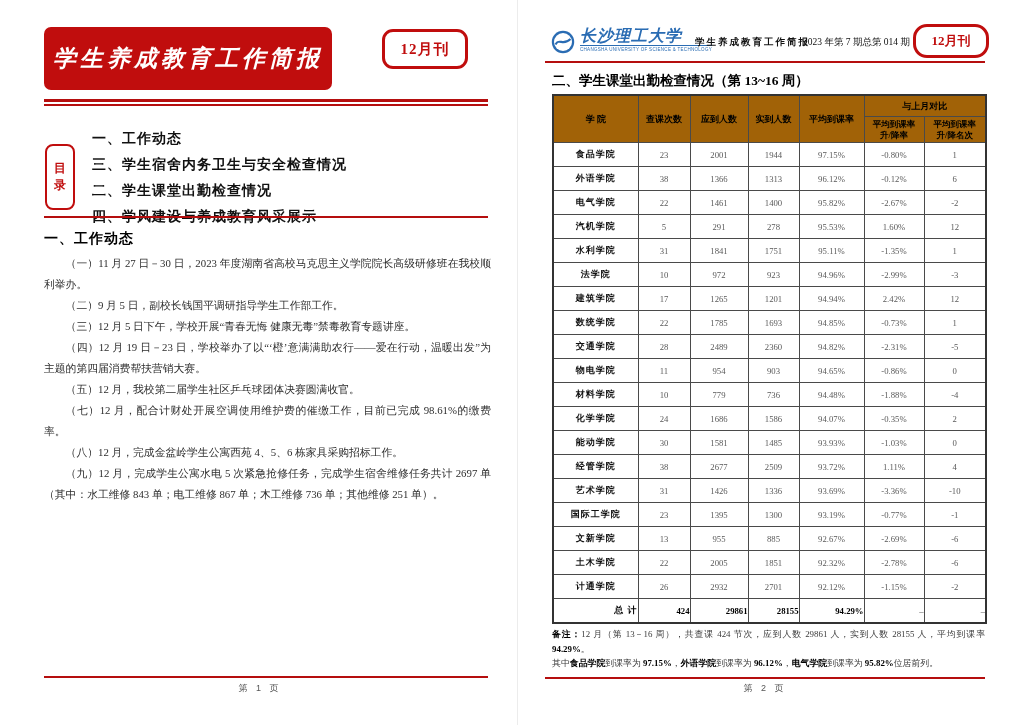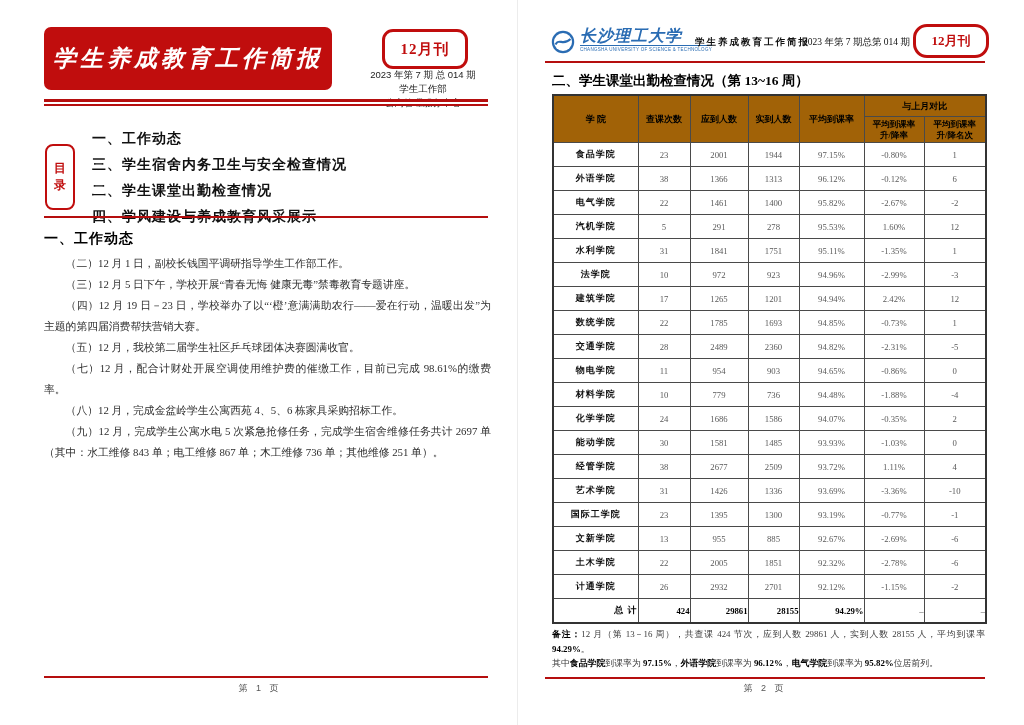--- a/index.html
+++ b/index.html
@@ -68,42 +68,38 @@
 </head>
 <body>
 
 <div class="mid-divider"></div>
 
 <div id="page1" class="page">
   <div class="banner">
     <span>学生养成教育工作简报</span>
   </div>
   <div class="badge1">12月刊</div>
-  <div class="issue-block">
-    <div>2023 年第 7 期  总 014 期</div>
-    <div>学生工作部</div>
-    <div>公寓管理服务中心</div>
-  </div>
   <div class="dbl-line"></div>
 
   <div class="toc-badge">
     <span>目</span>
     <span>录</span>
   </div>
   <div class="toc-list" id="tocList">
       <div class="toc-item">一、工作动态</div>
       <div class="toc-item">三、学生宿舍内务卫生与安全检查情况</div>
       <div class="toc-item">二、学生课堂出勤检查情况</div>
       <div class="toc-item">四、学风建设与养成教育风采展示</div>
     </div>
   <div class="thin-line1"></div>
 
   <div class="sec1-title">一、工作动态</div>
   <div class="paras" id="paraList">
-      <p>（二）12 月 1 日，副校长钱国平调研指导学生工作部工作。</p>
+      <p>（一）11 月 27 日－30 日，2023 年度湖南省高校马克思主义学院院长高级研修班在我校顺利举办。</p>
+      <p>（二）9 月 5 日，副校长钱国平调研指导学生工作部工作。</p>
       <p>（三）12 月 5 日下午，学校开展“青春无悔 健康无毒”禁毒教育专题讲座。</p>
       <p>（四）12 月 19 日－23 日，学校举办了以“‘橙’意满满助农行——爱在行动，温暖出发”为主题的第四届消费帮扶营销大赛。</p>
       <p>（五）12 月，我校第二届学生社区乒乓球团体决赛圆满收官。</p>
       <p>（七）12 月，配合计财处开展空调使用维护费的催缴工作，目前已完成 98.61%的缴费率。</p>
       <p>（八）12 月，完成金盆岭学生公寓西苑 4、5、6 栋家具采购招标工作。</p>
       <p>（九）12 月，完成学生公寓水电 5 次紧急抢修任务，完成学生宿舍维修任务共计 2697 单（其中：水工维修 843 单；电工维修 867 单；木工维修 736 单；其他维修 251 单）。</p>
     </div>
 
   <div class="footline"></div>
   <div class="pageno">第 1 页</div>

